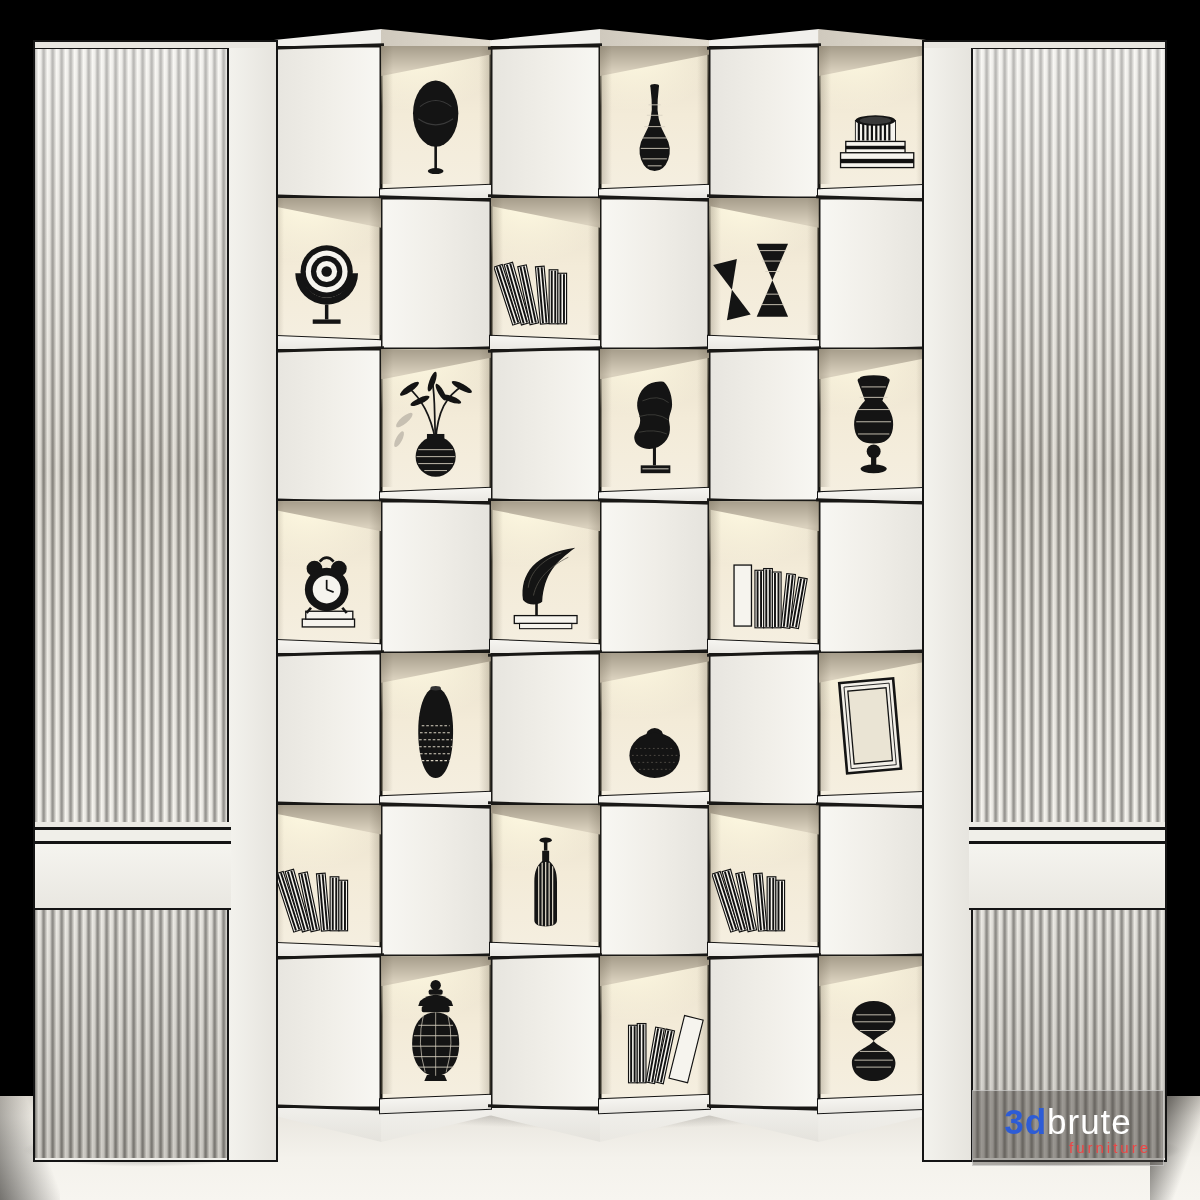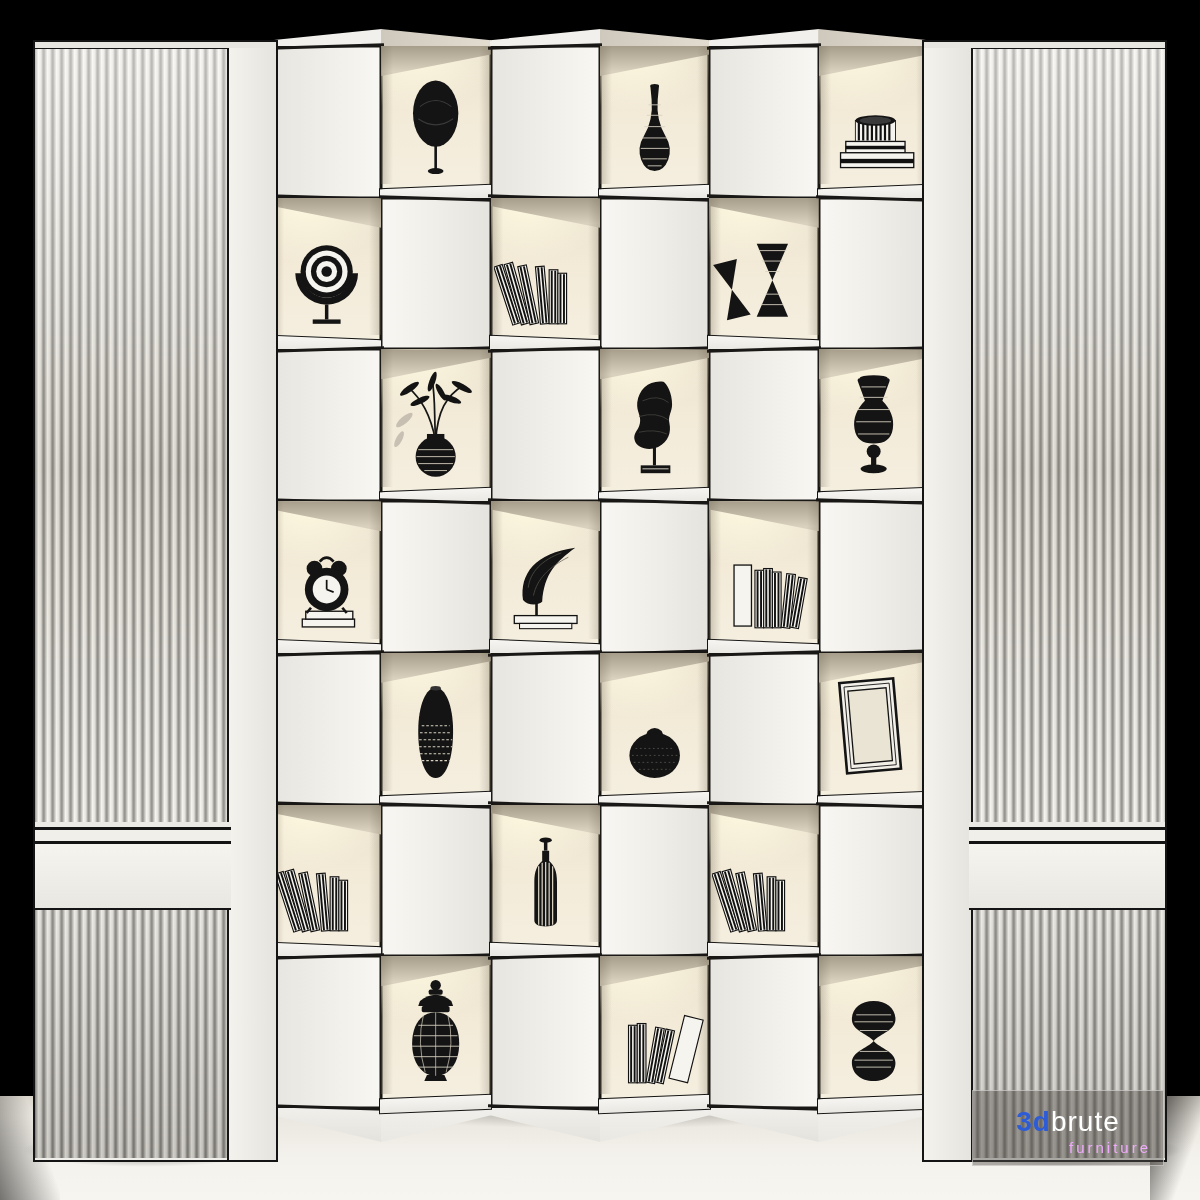--- a/index.html
+++ b/index.html
@@ -93,21 +93,21 @@
     clip-path:polygon(0 0,100% 0,100% 100%,0 26%);}
   .foot-even{background:linear-gradient(180deg,#f1f0ec,#eae8e2);
     clip-path:polygon(0 0,100% 0,100% 26%,0 100%);}
 
   
   #watermark{position:absolute;left:972px;top:1090px;width:192px;height:76px;z-index:6;
     background:rgba(86,83,78,.45);border:1.5px solid rgba(235,235,235,.55);
     box-sizing:border-box;display:flex;flex-direction:column;justify-content:center;
     padding:2px 10px;}
   .wm-line{display:flex;align-items:flex-start;justify-content:center;
-    font-size:28px;line-height:42px;letter-spacing:1px;}
+    font-size:35px;line-height:42px;letter-spacing:1px;}
   .wm-prefix{font-weight:700;}
   .wm-name{font-weight:400;}
   .wm-sub{font-size:15px;letter-spacing:3px;text-align:right;margin-top:-4px;padding-right:2px;}
 </style>
 </head>
 <body>
 
 <div id="floor"></div>
 <div class="shadow" id="sh-left-edge"></div>
 <div class="shadow" id="sh-unit"></div>
@@ -791,14 +791,14 @@
       <div class="s s6"></div>
   </div>
   <div class="stile"></div>
 </div>
 
 <div id="watermark">
   <div class="wm-line">
     <span class="wm-prefix" style="color: rgb(45, 92, 214);">3d</span>
     <span class="wm-name" style="color: rgb(255, 255, 255);">brute</span>
   </div>
-  <div class="wm-sub" style="color: #f0abfc;">furniture</div>
+  <div class="wm-sub" style="color: #ef4444;">furniture</div>
 </div>
 
 </body></html>

